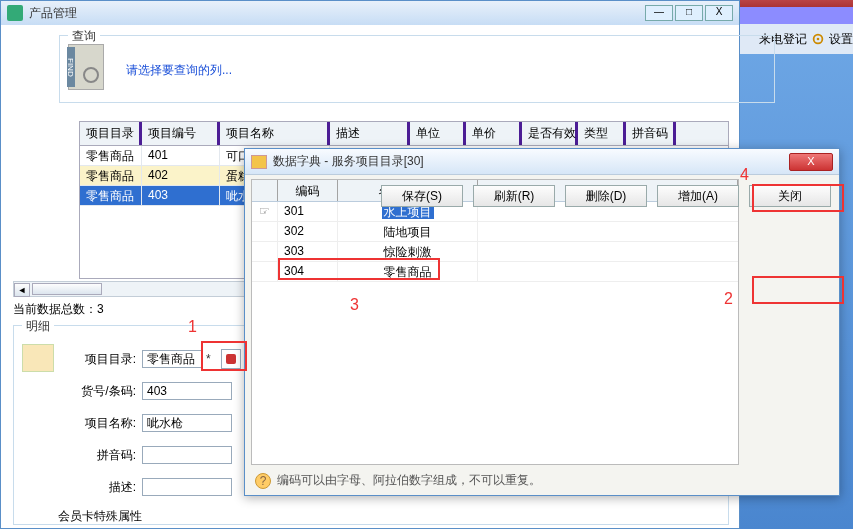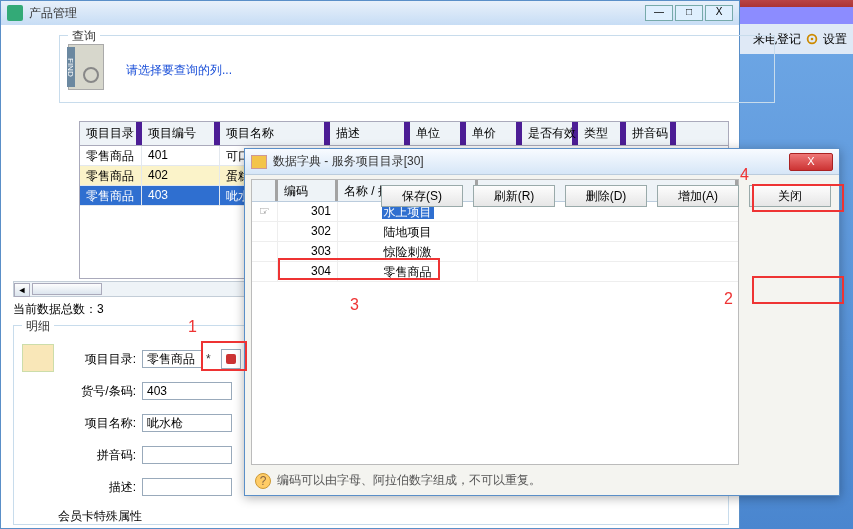--- a/index.html
+++ b/index.html
@@ -8,40 +8,40 @@
 
 .main-window { position: absolute; left: 0; top: 0; width: 740px; height: 529px; background: #fff; border: 1px solid #5a8fc8; }
 .main-titlebar { height: 24px; background: linear-gradient(#e8f0fa, #c7ddf5); display: flex; align-items: center; padding: 0 6px; }
 .main-titlebar .icon { width: 16px; height: 16px; background: #3a7; border-radius: 2px; margin-right: 6px; }
 .main-titlebar .title { flex: 1; color: #333; }
 .winbtn { width: 28px; height: 16px; border: 1px solid #7aa; background: #dfeffe; margin-left: 2px; text-align: center; line-height: 12px; font-size: 10px; cursor: pointer; }
 
 
 .right-strip { position: absolute; right: 0; top: 0; width: 113px; height: 529px; background: linear-gradient(#6fa8e6, #4a86cf); }
 .right-strip .top { height: 24px; background: linear-gradient(#b44,#a33 30%,#8c8cff 30%); }
-.right-strip .bar { height: 30px; background: #dfe9f6; display: flex; align-items: center; justify-content: flex-end; padding-right: 6px; gap: 4px; }
+.right-strip .bar { height: 30px; background: #dfe9f6; display: flex; align-items: center; justify-content: flex-end; padding-right: 0; gap: 4px; }
 .gear { width: 14px; height: 14px; display: inline-block; color:#cc8a00; }
 
 
 .groupbox { position: absolute; border: 1px solid #c8dcec; }
 .groupbox > .legend { position: absolute; top: -8px; left: 8px; background: #fff; padding: 0 4px; color: #333; }
 
 .query-group { left: 12px; top: 34px; width: 716px; height: 68px; margin-left: 46px; }
 .find-icon { position: absolute; left: 8px; top: 8px; width: 36px; height: 46px; background: #d7d7cc; border: 1px solid #aaa; }
 .find-icon .tab { position:absolute; left:-2px; top:2px; width:8px; height:40px; background:#6b88a0; color:#fff; font-size:8px; writing-mode:vertical-rl; text-align:center; }
 .find-icon .lens { position:absolute; right:4px; bottom:6px; width:16px; height:16px; border:2px solid #888; border-radius:50%; }
 .query-link { position:absolute; left: 66px; top: 26px; color: #1a4fd8; cursor: pointer; }
 
 .btn { height: 22px; min-width: 72px; padding: 0 10px; background: linear-gradient(#fdfdfd,#e6e6e6); border: 1px solid #9aa; cursor: pointer; text-align:center; line-height:20px; }
 .query-btns { position: absolute; right: 10px; top: 18px; display: flex; gap: 16px; }
 
 
 .data-table { position: absolute; left: 78px; top: 120px; width: 650px; }
 .dt-head { display: flex; background: #eef3f7; border: 1px solid #aab; }
-.dt-head div { padding: 3px 6px; border-right: 6px solid #4c1d95; white-space: nowrap; }
+.dt-head div { padding: 3px 6px; border-right: 3px solid #4c1d95; white-space: nowrap; }
 .dt-body { border-left:1px solid #aab; border-right:1px solid #aab; border-bottom:1px solid #aab; }
 .dt-row { display:flex; height:20px; }
 .dt-row div { padding: 2px 6px; border-right:1px solid #e3e8ee; border-bottom:1px solid #e3e8ee; white-space:nowrap; overflow:hidden; }
 .dt-row.sel { background:#2f6fd0; color:#fff; }
 .dt-row.alt { background:#fbf3c9; }
 
 .scrollbar-h { position:absolute; left:12px; top:280px; width:716px; height:16px; background:#eef3f7; border:1px solid #c3cdd7; }
 .scrollbar-h .arrow { width:16px; height:14px; background:linear-gradient(#fdfdfd,#dce5ee); border:1px solid #aab; display:inline-block; text-align:center; line-height:12px; font-size:9px; cursor:pointer; }
 .scrollbar-h .thumb { position:absolute; left:18px; top:1px; width:70px; height:12px; background:linear-gradient(#fdfdfd,#dce5ee); border:1px solid #aab; cursor:pointer; }
 .scrollbar-h .arrow.right { position:absolute; right:0; top:0; }
@@ -58,27 +58,27 @@
 
 
 .dialog { position:absolute; left:244px; top:148px; width:596px; height:348px; border:1px solid #5a8fc8; background:#f4f4f0; box-shadow:0 2px 10px rgba(0,0,0,.3); }
 .dlg-titlebar { height:26px; background:linear-gradient(#f8fbff,#d6e6f7); display:flex; align-items:center; padding:0 6px; border-bottom:1px solid #bcd; }
 .dlg-titlebar .folder-icon { width:16px; height:14px; background:#f3c44a; border:1px solid #c99; margin-right:6px; }
 .dlg-titlebar .title { flex:1; color:#333; }
 .dlg-close { width:44px; height:18px; background:linear-gradient(#e77,#c33); border:1px solid #a22; color:#fff; text-align:center; line-height:14px; font-size:11px; cursor:pointer; border-radius:2px; }
 
 .dlg-content { position:absolute; left:6px; top:30px; right:100px; bottom:30px; background:#fff; border:1px solid #bbb; }
 .dlg-head { display:flex; background:#eef3f7; border-bottom:1px solid #bcd; height:22px; }
-.dlg-head div { padding:3px 6px; border-right:3px solid #a3a3a3; text-align:left; }
+.dlg-head div { padding:3px 6px; border-right:1px solid #a3a3a3; text-align:center; }
 .dlg-rows { }
 .dlg-row { display:flex; height:20px; border-bottom:1px solid #eee; }
 .dlg-row div { padding:2px 6px; border-right:1px solid #eee;text-align:center; }
 .dlg-row.current .pointer { color:#555; }
 .dlg-row .pointer { width:26px; text-align:center; }
-.dlg-row .code { width:60px; text-align:right; }
+.dlg-row .code { width:60px; text-align:left; }
 .dlg-row .name { width:140px; }
 .dlg-row.current .name span.sel { background:#2f6fd0; color:#fff; padding:0 2px; }
 
 .dlg-btns { position:absolute; right:8px; top:36px; display:flex; flex-direction:row; gap:10px; }
 .dlg-btns .btn { width:82px; }
 
 .dlg-hint { position:absolute; left:10px; bottom:6px; display:flex; align-items:center; gap:6px; color:#555; }
 .dlg-hint .q { width:16px; height:16px; border-radius:50%; background:#fc6; border:1px solid #c93; color:#864; text-align:center; line-height:14px; }
 
 

